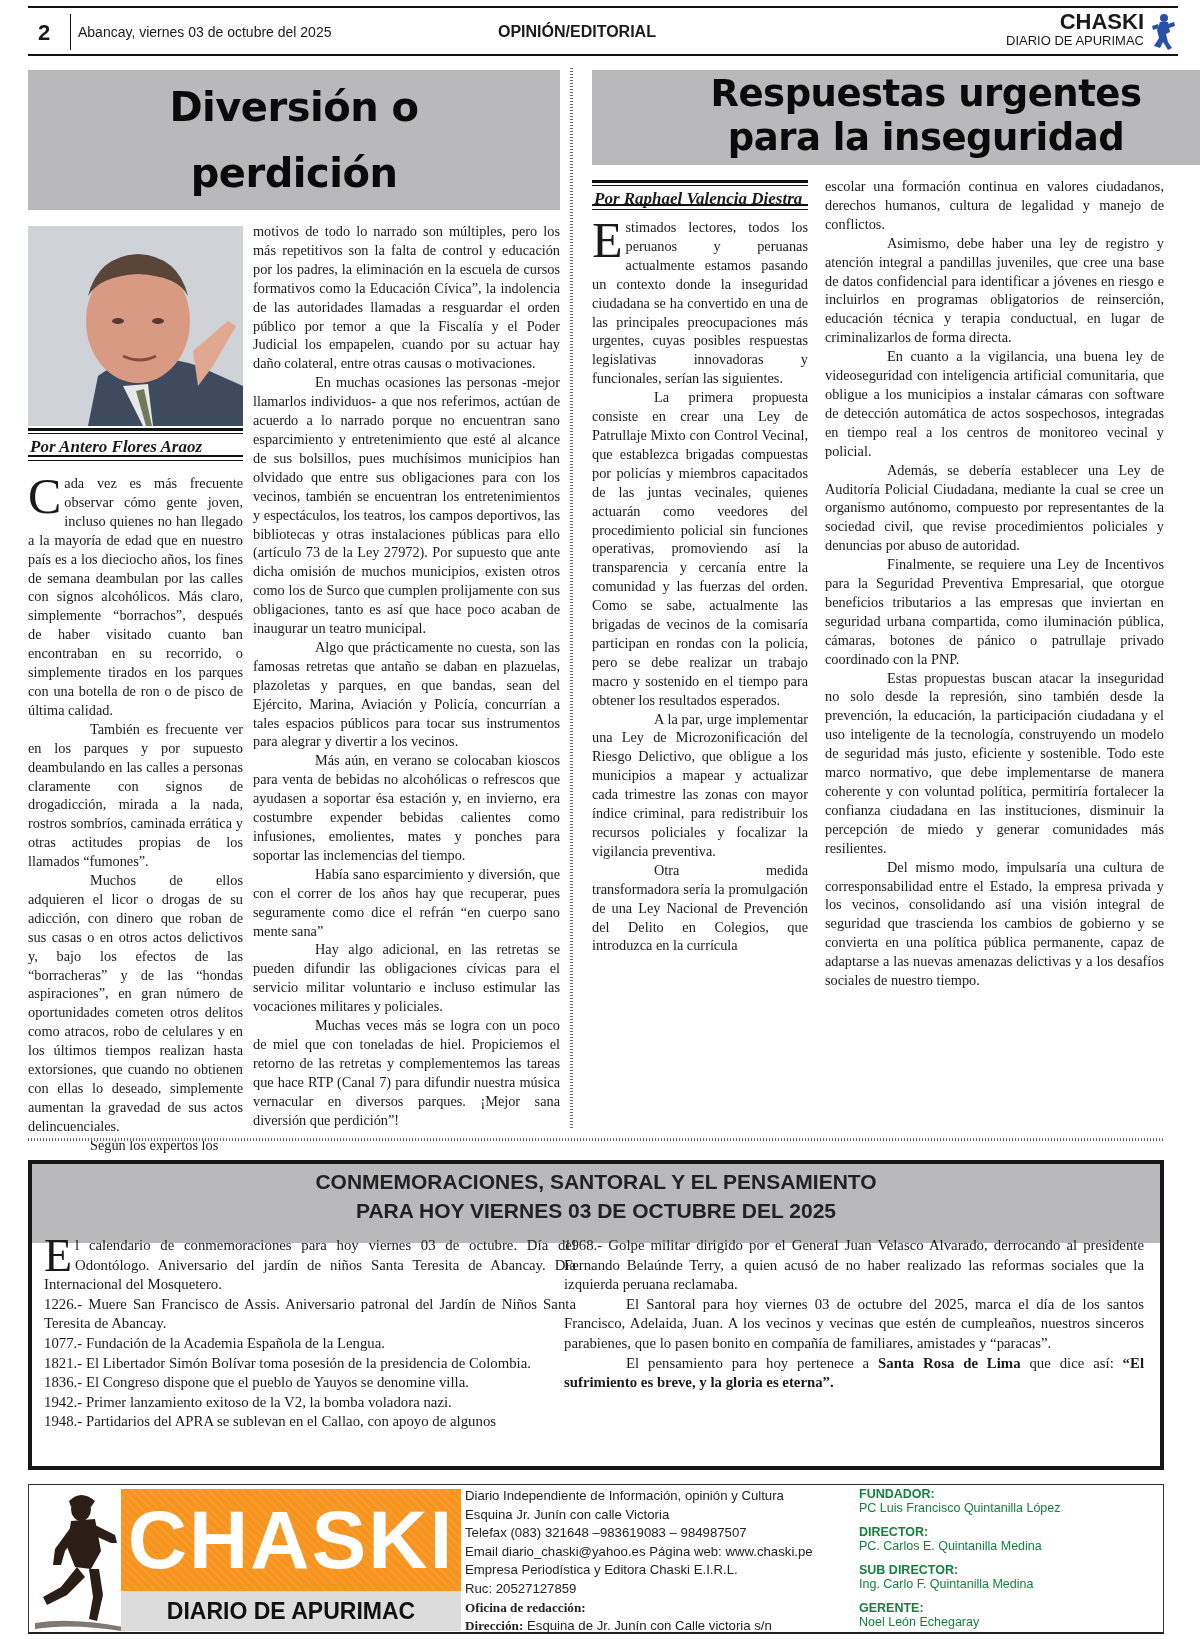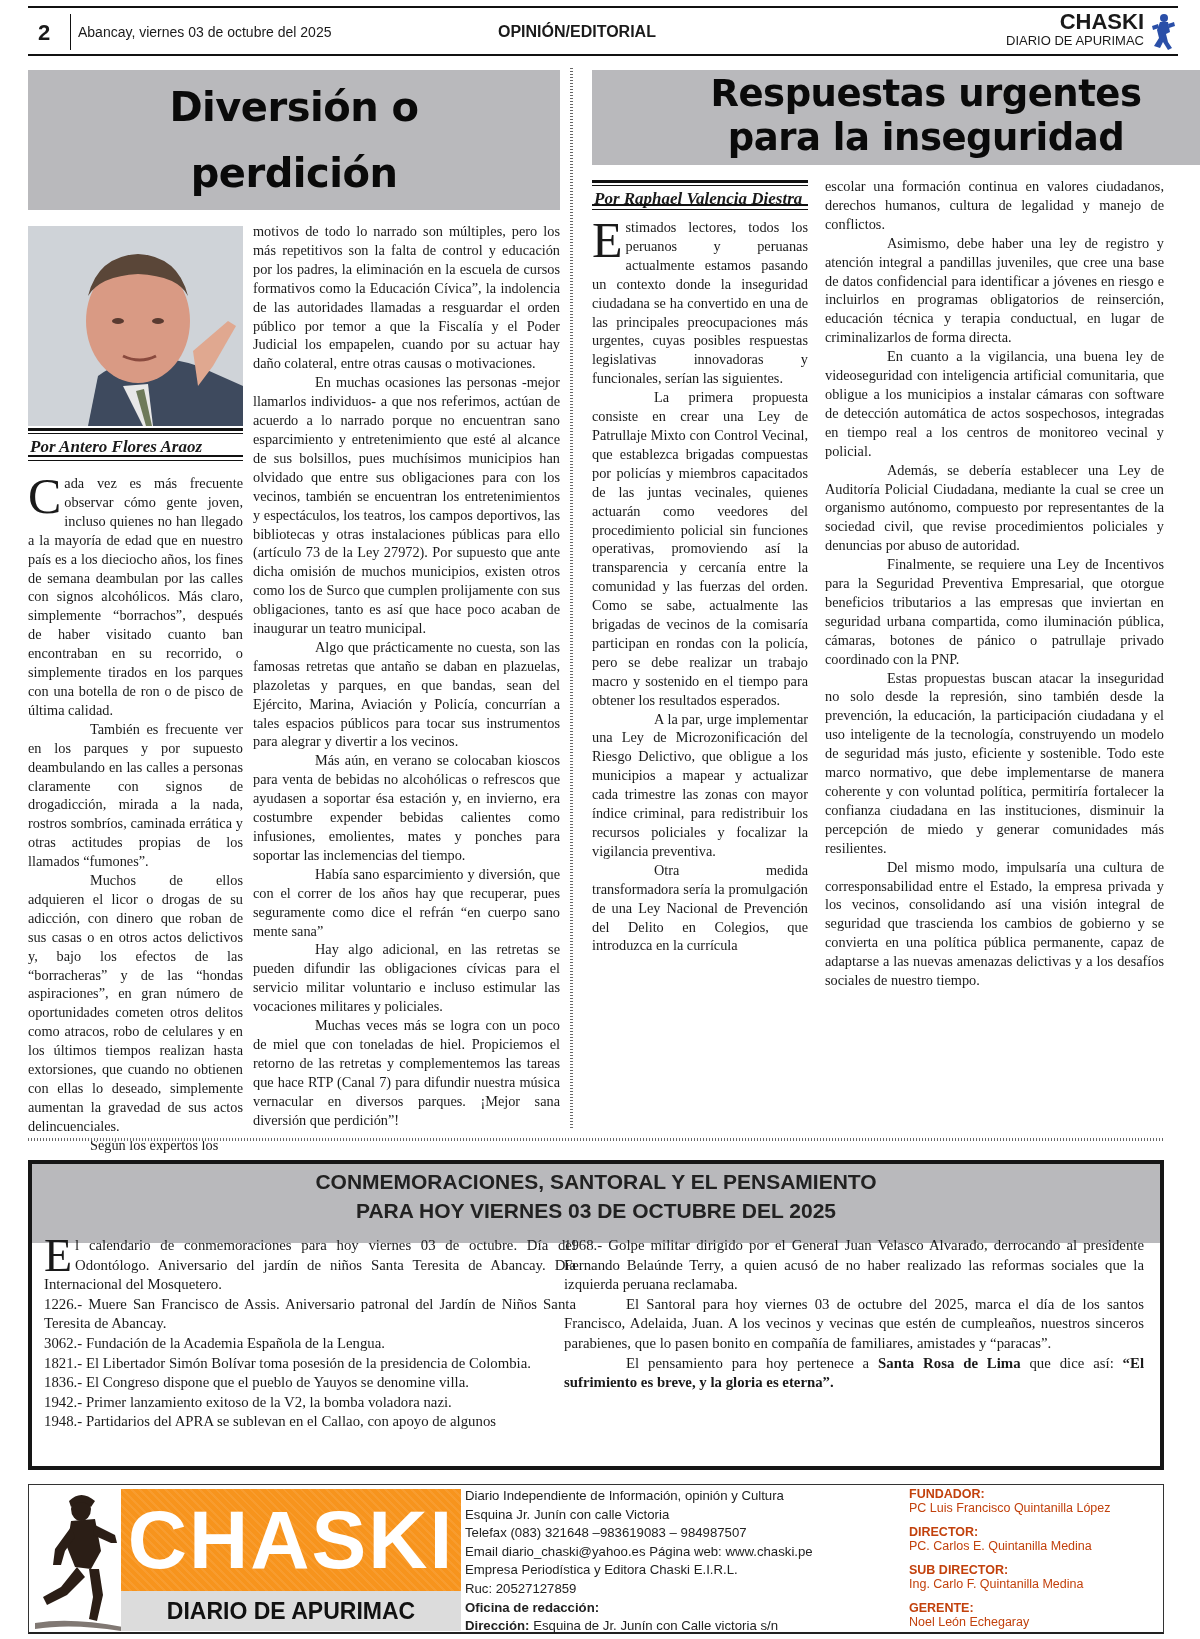--- a/index.html
+++ b/index.html
@@ -50,22 +50,22 @@
 
   
   .footer { position: absolute; left: 28px; top: 1484px; width: 1136px; height: 150px; border: 1px solid #333; border-bottom: 2px solid #222; }
   .logo-orange { position: absolute; left: 92px; top: 4px; width: 340px; height: 102px; background: #f7941d;
     background-image: repeating-linear-gradient(45deg, rgba(255,255,255,0.08) 0 2px, transparent 2px 6px); }
   .logo-orange span { display: block; text-align: center; font: bold 82px/102px "Liberation Sans", sans-serif; color: #fff; letter-spacing: 2px; }
   .logo-gray { position: absolute; left: 92px; top: 106px; width: 340px; height: 40px; background: #dcdcdc; text-align: center;
     font: bold 23px/40px "Liberation Sans", sans-serif; color: #111; }
   .runner-big { position: absolute; left: 2px; top: 2px; width: 95px; height: 146px; }
   .footer-info { position: absolute; left: 436px; top: 2px; font: 13.2px/18.6px "Liberation Sans", sans-serif; color: #222; }
-  .footer-info .bold { font-weight: bold; }
-  .footer-staff { position: absolute; left: 880px; top: 2px; font: 12.5px/14px "Liberation Sans", sans-serif; color: #c2410c; }
+  .footer-info .bold { font-weight: bold; font-family: Liberation Serif, serif; }
+  .footer-staff { position: absolute; left: 830px; top: 2px; font: 12.5px/14px "Liberation Sans", sans-serif; color: #15803d; }
   .footer-staff .role { font-weight: bold; }
   .footer-staff .person { margin-bottom: 10px; }
 </style>
 </head>
 <body>
 
 <div class="masthead">
   <span class="page-num">2</span>
   <span class="vsep"></span>
   <span class="dateline">Abancay, viernes 03 de octubre del 2025</span>
@@ -155,21 +155,21 @@
 <div class="h-divider"></div>
 
 <div class="cbox">
   <div class="cbox-head">
     <div>CONMEMORACIONES, SANTORAL Y EL PENSAMIENTO</div>
     <div>PARA  HOY VIERNES 03 DE OCTUBRE DEL 2025</div>
   </div>
   <div class="cbox-col" style="left:12px; width:532px;">
     <p><span class="dropcap">E</span><span>l calendario de conmemoraciones para hoy viernes 03 de octubre. Día del Odontólogo. Aniversario del jardín de niños Santa Teresita de Abancay. Día Internacional del Mosquetero.</span></p>
     <p>1226.- Muere San Francisco de Assis. Aniversario patronal del Jardín de Niños Santa Teresita de Abancay.</p>
-    <p> 3062.- Fundación de la Academia Española de la Lengua.</p>
+    <p> 1077.- Fundación de la Academia Española de la Lengua.</p>
     <p> 1821.- El Libertador Simón Bolívar toma posesión de la presidencia de Colombia.</p>
     <p> 1836.- El Congreso dispone que el pueblo de Yauyos se denomine villa.</p>
     <p> 1942.- Primer lanzamiento exitoso de la V2, la bomba voladora nazi.</p>
     <p> 1948.- Partidarios del APRA se sublevan en el Callao, con apoyo de algunos</p>
   </div>
   <div class="cbox-col" style="left:532px; width:580px;">
     <p> 1968.- Golpe militar dirigido por el General Juan Velasco Alvarado, derrocando al presidente Fernando Belaúnde Terry, a quien acusó de no haber realizado las reformas sociales que la izquierda peruana reclamaba.</p>
     <p style="text-indent:62px;">El Santoral para hoy viernes 03 de octubre del 2025, marca el día de los santos Francisco, Adelaida, Juan. A los vecinos y vecinas que estén de cumpleaños, nuestros sinceros parabienes, que lo pasen bonito en compañía de familiares, amistades y “paracas”.</p>
     <p style="text-indent:62px;"><span>El pensamiento para hoy pertenece a </span><b>Santa Rosa de Lima</b><span> que dice así: </span><b>“El sufrimiento es breve, y la gloria es eterna”.</b></p>
   </div>

